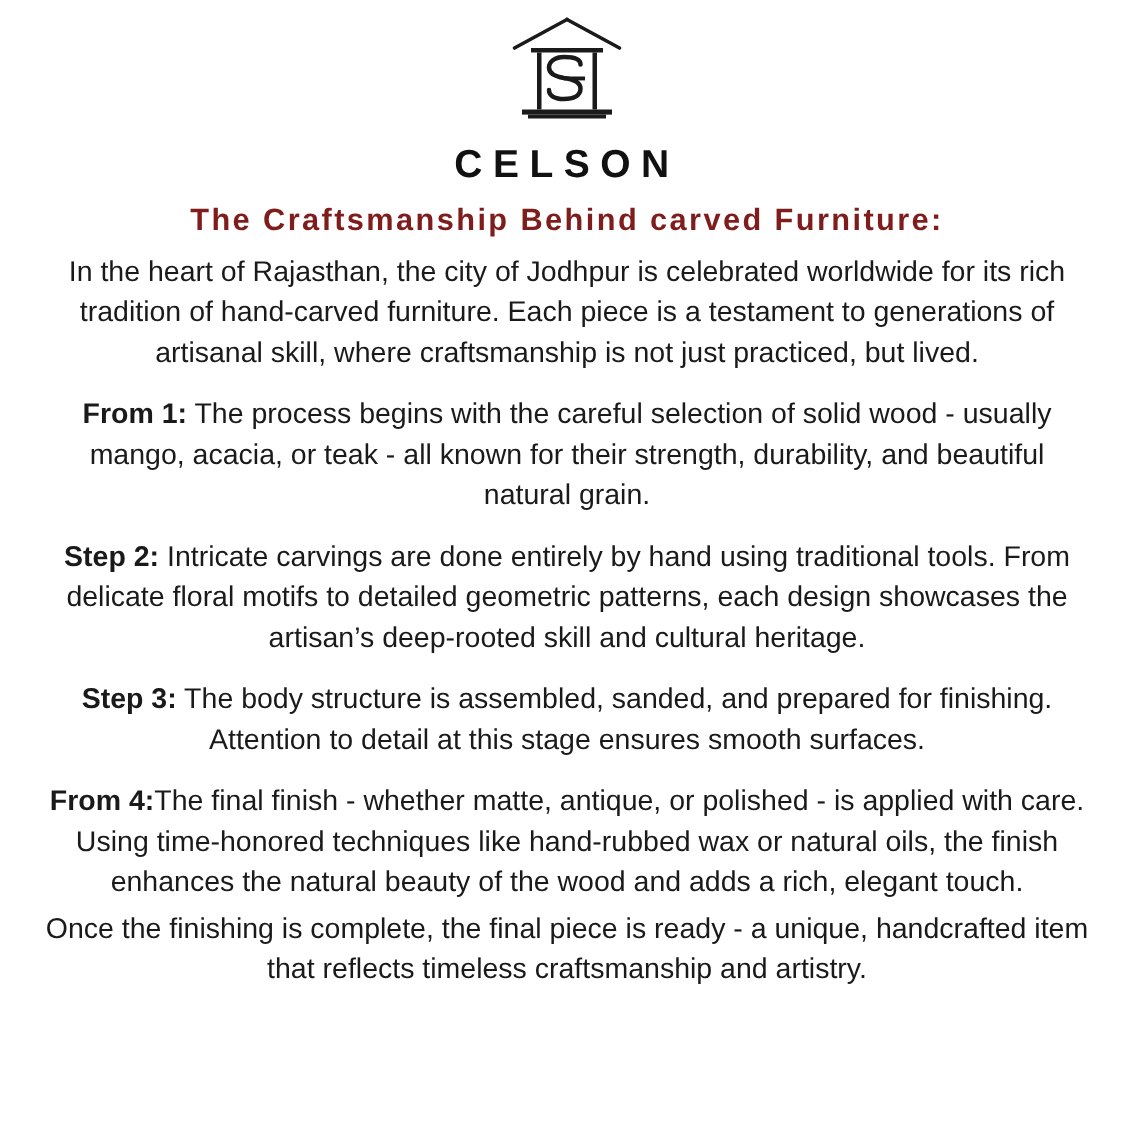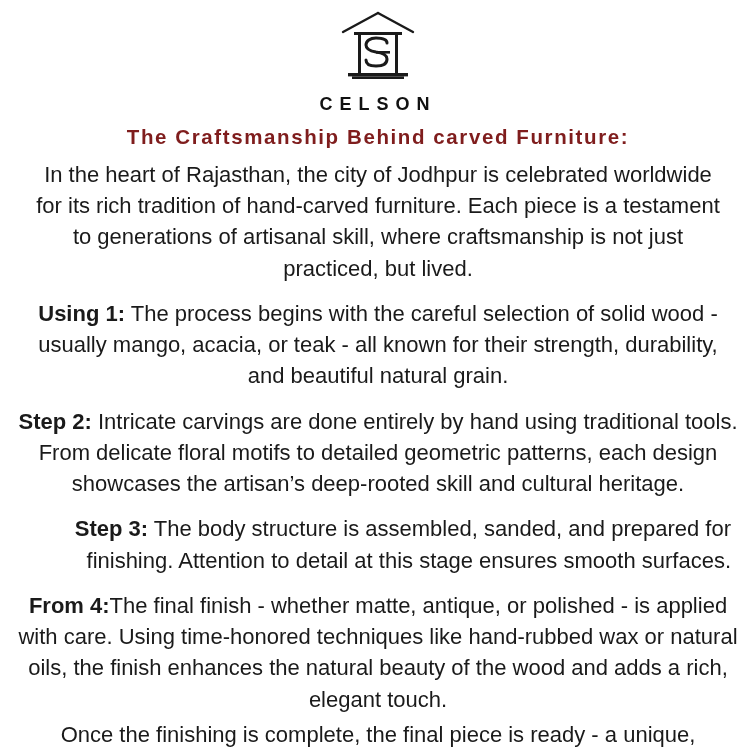--- a/index.html
+++ b/index.html
@@ -29,56 +29,56 @@
     justify-content: center;
     margin-top: 2px;
     margin-bottom: 2px;
   }
   .logo-mark {
     width: 86px;
     height: 76px;
     display: block;
   }
   .brand {
-    font-size: 18px;
+    font-size: 26px;
     font-weight: bold;
     letter-spacing: 7px;
     text-align: center;
     margin-top: 6px;
     margin-bottom: 2px;
     color: #111111;
   }
   .headline {
     font-size: 20.5px;
     font-weight: bold;
     letter-spacing: 1.6px;
     text-align: center;
     margin-top: 8px;
     margin-bottom: 10px;
     color: #7f1d1d;
     width: 100%;
   }
   .para {
-    font-size: 22px;
+    font-size: 19px;
     line-height: 1.42;
     text-align: center;
     margin: 0 0 14px 0;
     width: 700px;
     color: #1a1a1a;
   }
   .para.tight {
     margin-bottom: 4px;
   }
   .step-label {
     font-weight: bold;
   }
   .p1 { width: 690px; }
   .p2 { width: 690px; }
   .p3 { width: 740px; }
-  .p4 { width: 706px; text-align: right; }
+  .p4 { width: 706px; }
   .p5 { width: 736px; }
   .p6 { width: 700px; }
 </style>
 </head>
 <body>
 
 <div class="page">
 
   <div class="logo-wrap">
     <svg class="logo-mark" viewBox="0 0 86 76" aria-hidden="true">
@@ -96,21 +96,21 @@
 
   <div class="brand">CELSON</div>
 
   <div class="headline">The Craftsmanship Behind carved Furniture:</div>
 
   <p class="para p1">
     <span>In the heart of Rajasthan, the city of Jodhpur is celebrated worldwide for its rich tradition of hand-carved furniture. Each piece is a testament to generations of artisanal skill, where craftsmanship is not just practiced, but lived.</span>
   </p>
 
   <p class="para p2">
-    <span class="step-label">Using 1:</span><span> The process begins with the careful selection of solid wood - usually mango, acacia, or teak - all known for their strength, durability, and beautiful natural grain.</span>
+    <span class="step-label">From 1:</span><span> The process begins with the careful selection of solid wood - usually mango, acacia, or teak - all known for their strength, durability, and beautiful natural grain.</span>
   </p>
 
   <p class="para p3">
     <span class="step-label">Step 2:</span><span> Intricate carvings are done entirely by hand using traditional tools. From delicate floral motifs to detailed geometric patterns, each design showcases the artisan’s deep-rooted skill and cultural heritage.</span>
   </p>
 
   <p class="para p4">
     <span class="step-label">Step 3:</span><span> The body structure is assembled, sanded, and prepared for finishing. Attention to detail at this stage ensures smooth surfaces.</span>
   </p>
 

